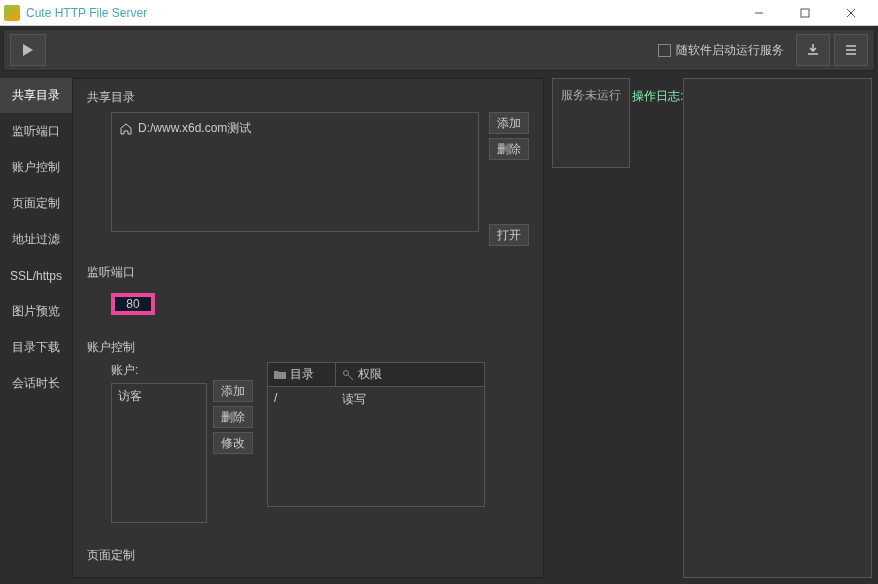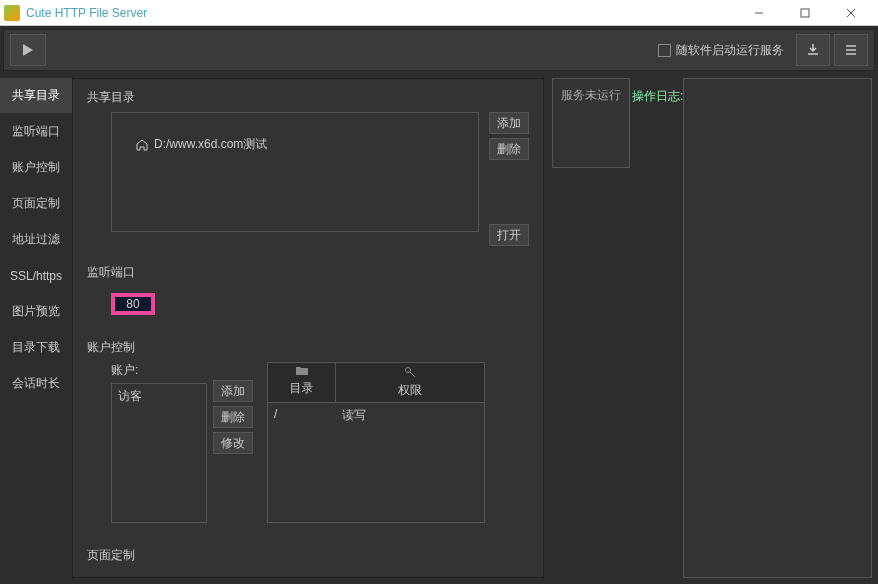--- a/index.html
+++ b/index.html
@@ -24,40 +24,40 @@
 .sidebar { width: 72px; background: #2d2d2d; display: flex; flex-direction: column; }
 .sidebar .nav-item { height: 36px; display: flex; align-items: center; justify-content: center; font-size: 12px; color: #ccc; border-bottom: 1px solid #2d2d2d; cursor: pointer; }
 .sidebar .nav-item.active { background: #424242; color: #fff; }
 
 .main-pane { flex: 1; background: #333; border: 1px solid #222; overflow-y: auto; position: relative; padding: 10px 14px; }
 .main-pane::-webkit-scrollbar { width: 8px; }
 .main-pane::-webkit-scrollbar-thumb { background: #555; }
 .section-label { font-size: 12px; color: #ccc; margin-bottom: 6px; }
 
 .share-row { display: flex; align-items: flex-start; margin-bottom: 18px; }
-.share-list { flex: 1; height: 120px; background: #333; border: 1px solid #555; margin-left: 24px; margin-right: 10px; padding: 20px; }
+.share-list { flex: 1; height: 120px; background: #333; border: 1px solid #555; margin-left: 24px; margin-right: 10px; padding: 4px; }
 .share-item { font-size: 12px; color: #ccc; padding: 3px 4px; display: flex; align-items: center; }
 .share-item .home-icon { margin-right: 6px; }
 .btn-col { display: flex; flex-direction: column; gap: 4px; }
 .btn-col .gap { height: 56px; }
 .btn { width: 40px; height: 22px; background: #424242; border: 1px solid #555; color: #ccc; font-size: 12px; display: flex; align-items: center; justify-content: center; cursor: pointer; }
 
 .port-row { margin-bottom: 24px; }
 .port-input { width: 44px; height: 22px; background: #0f172a; border: 4px solid #ec4899; color: #ccc; font-size: 12px; text-align: center; margin-left: 24px; margin-top: 6px; }
 
 .account-row { display: flex; align-items: flex-start; }
 .account-left { margin-left: 24px; }
 .sub-label { font-size: 12px; color: #ccc; margin-bottom: 4px; }
 .account-list { width: 96px; height: 140px; background: #333; border: 1px solid #555; }
 .account-item { font-size: 12px; color: #ccc; padding: 4px 6px; }
 .account-btns { display: flex; flex-direction: column; gap: 4px; margin-left: 6px; margin-top: 18px; }
 
 .perm-table { margin-left: 14px; margin-top: 0; }
 .perm-header { display: flex; background: #2a2a2a; border: 1px solid #555; }
-.perm-header .col { font-size: 12px; color: #ccc; padding: 3px 6px; display: flex; align-items: center; gap: 4px; flex-direction: column; }
+.perm-header .col { font-size: 12px; color: #ccc; padding: 3px 6px; display: flex; align-items: center; gap: 4px; }
 .perm-header .col.dir { width: 68px; border-right: 1px solid #555; }
 .perm-header .col.perm { width: 148px; }
 .perm-body { border: 1px solid #555; border-top: none; height: 120px; background: #333; }
 .perm-row { display: flex; font-size: 12px; color: #ccc; }
 .perm-row .c1 { width: 68px; padding: 4px 6px; }
 .perm-row .c2 { width: 148px; padding: 4px 6px; }
 
 .page-custom-label { font-size: 12px; color: #ccc; margin-top: 24px; }
 
 .right-pane { width: 320px; margin-left: 8px; display: flex; flex-direction: row; }

